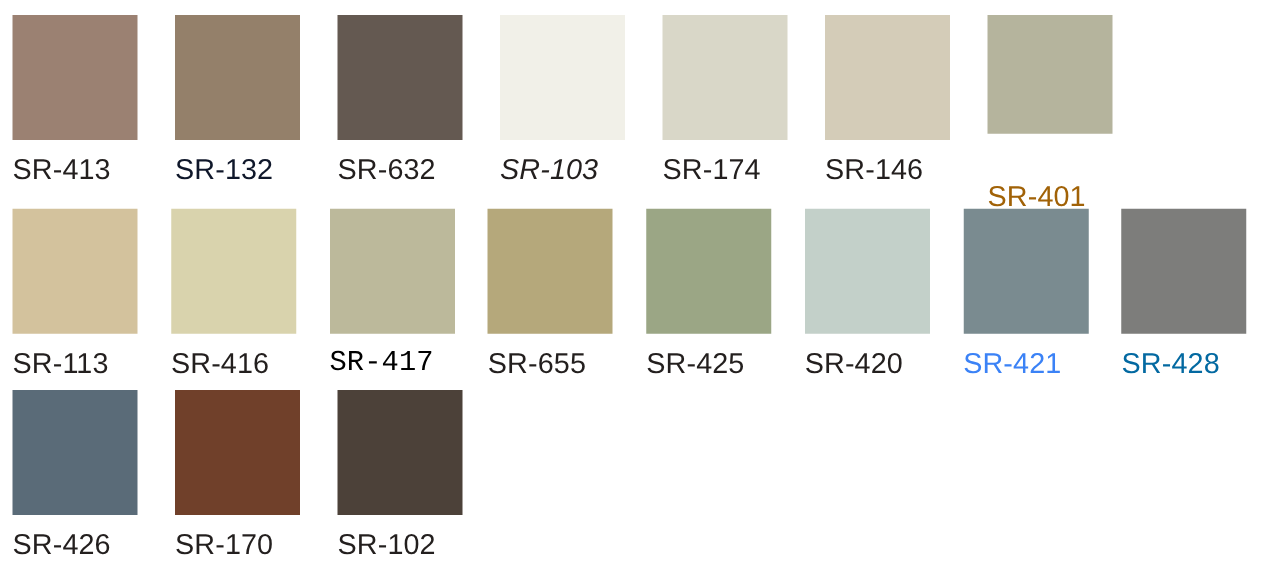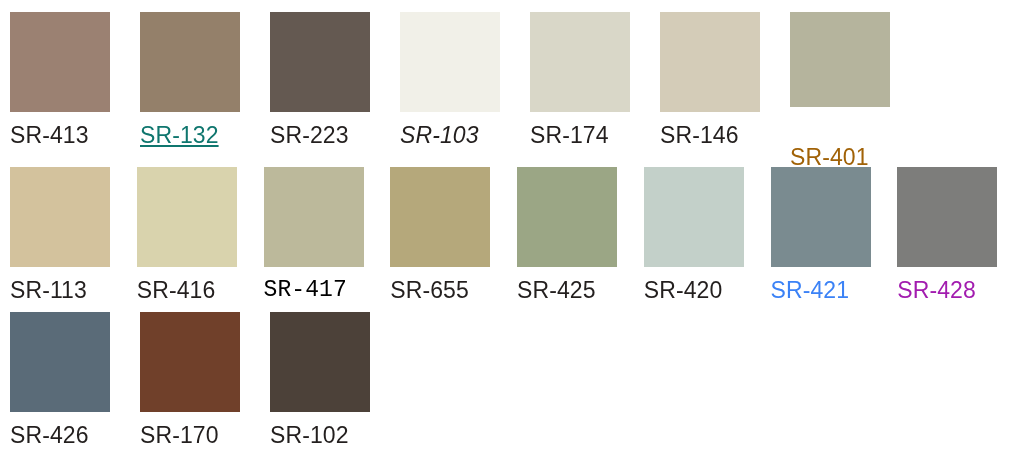--- a/index.html
+++ b/index.html
@@ -57,25 +57,25 @@
 
 <div class="palette">
 
   <div class="swatch-row">
     <div class="swatch-cell">
       <span class="swatch-chip" style="background-color: rgb(155, 129, 114);"></span>
       <span class="swatch-label" style="color: rgb(35, 31, 30);">SR-413</span>
     </div>
     <div class="swatch-cell">
       <span class="swatch-chip" style="background-color: rgb(148, 128, 106);"></span>
-      <span class="swatch-label" style="color: #0f766e; text-decoration: underline;">SR-132</span>
+      <span class="swatch-label" style="color: #0f172a;">SR-132</span>
     </div>
     <div class="swatch-cell">
       <span class="swatch-chip" style="background-color: rgb(100, 89, 81);"></span>
-      <span class="swatch-label" style="color: rgb(35, 31, 30);">SR-223</span>
+      <span class="swatch-label" style="color: rgb(35, 31, 30);">SR-632</span>
     </div>
     <div class="swatch-cell">
       <span class="swatch-chip" style="background-color: rgb(241, 240, 232);"></span>
       <span class="swatch-label" style="color: rgb(35, 31, 30); font-style: italic;">SR-103</span>
     </div>
     <div class="swatch-cell">
       <span class="swatch-chip" style="background-color: rgb(217, 215, 200);"></span>
       <span class="swatch-label" style="color: rgb(35, 31, 30);">SR-174</span>
     </div>
     <div class="swatch-cell">
@@ -112,21 +112,21 @@
     <div class="swatch-cell">
       <span class="swatch-chip" style="background-color: rgb(195, 208, 201);"></span>
       <span class="swatch-label" style="color: rgb(35, 31, 30);">SR-420</span>
     </div>
     <div class="swatch-cell">
       <span class="swatch-chip" style="background-color: rgb(122, 139, 144);"></span>
       <span class="swatch-label" style="color: #3b82f6;">SR-421</span>
     </div>
     <div class="swatch-cell">
       <span class="swatch-chip" style="background-color: rgb(125, 125, 123);"></span>
-      <span class="swatch-label" style="color: #a21caf;">SR-428</span>
+      <span class="swatch-label" style="color: #0369a1;">SR-428</span>
     </div>
   </div>
 
   <div class="swatch-row">
     <div class="swatch-cell">
       <span class="swatch-chip" style="background-color: rgb(90, 107, 120);"></span>
       <span class="swatch-label" style="color: rgb(35, 31, 30);">SR-426</span>
     </div>
     <div class="swatch-cell">
       <span class="swatch-chip" style="background-color: rgb(112, 64, 42);"></span>

